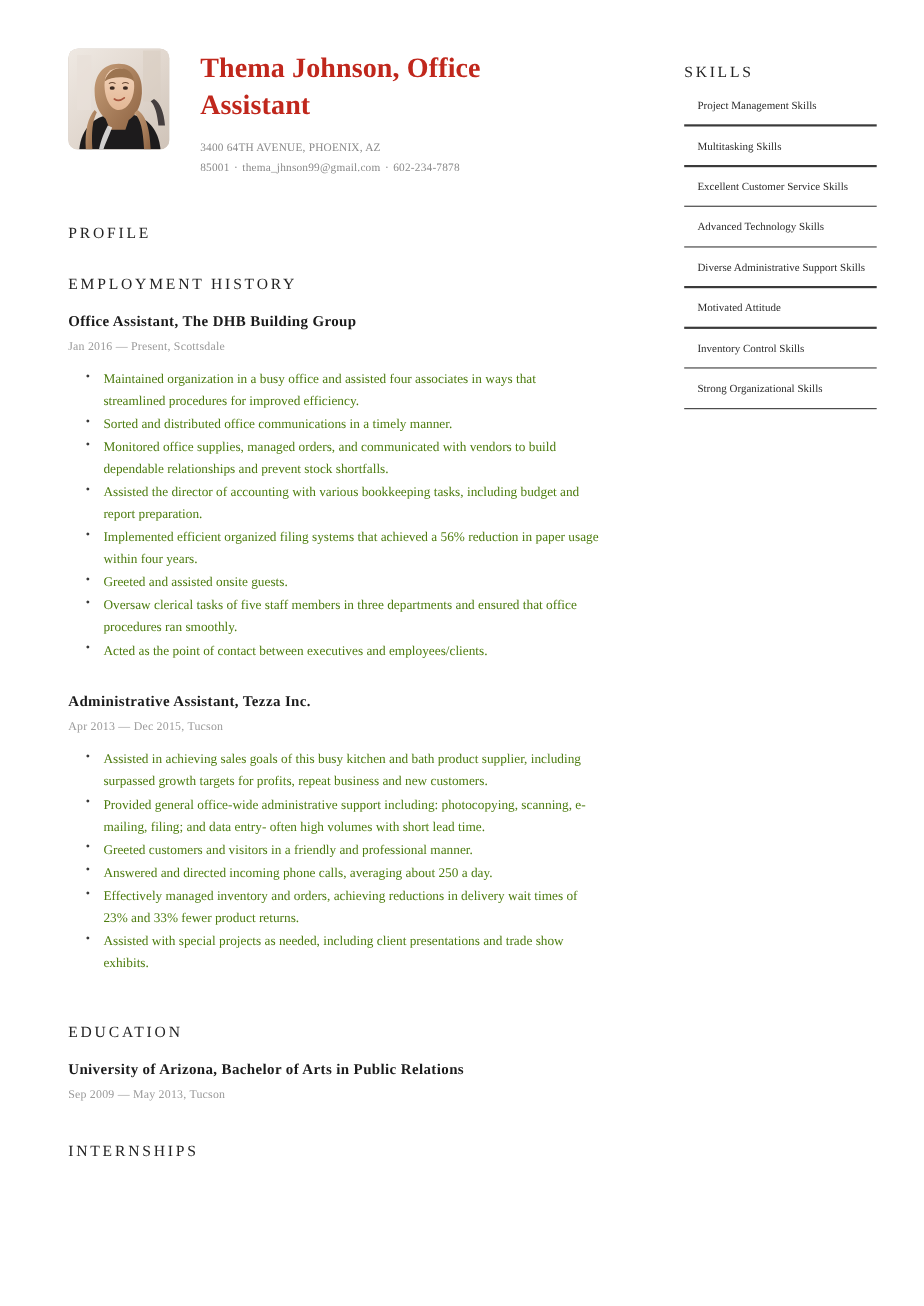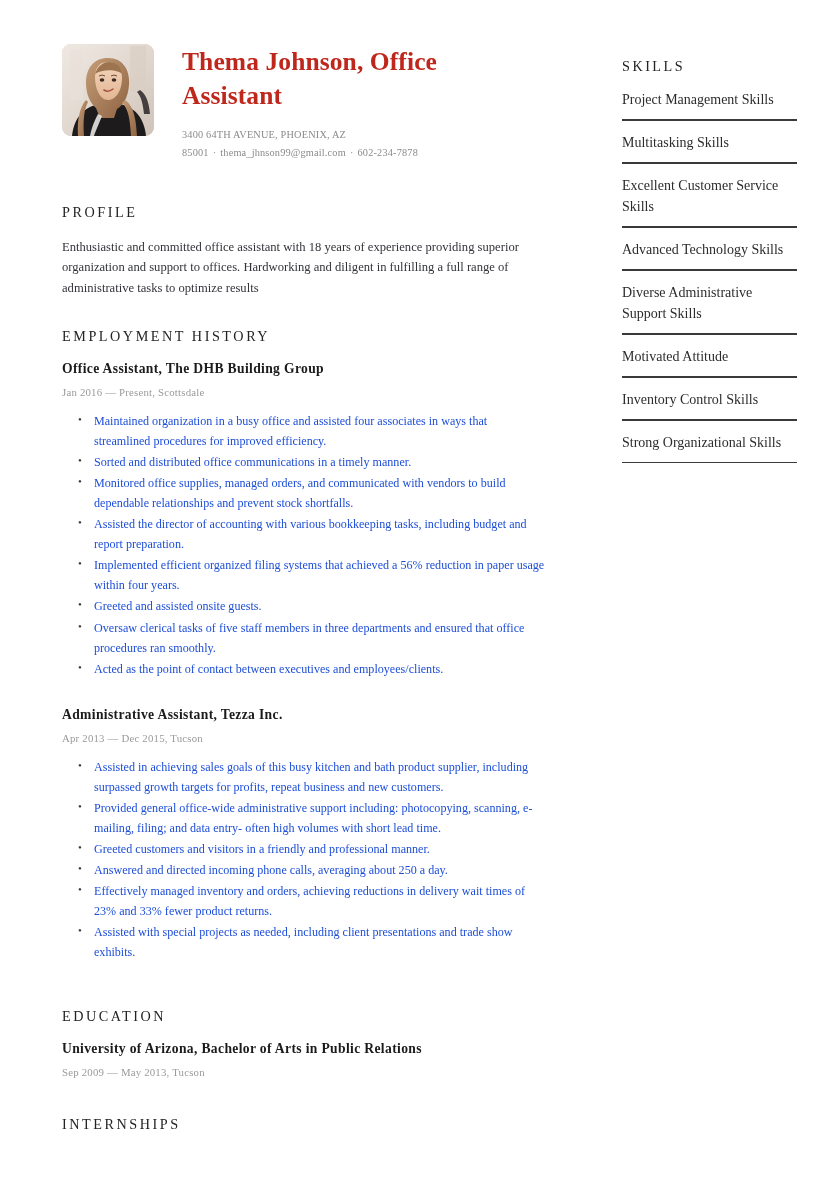--- a/index.html
+++ b/index.html
@@ -109,21 +109,21 @@
   }
   ul.bullets {
     margin: 0;
     padding: 0 0 0 32px;
     list-style: none;
   }
   ul.bullets li {
     position: relative;
     font-size: 12.1px;
     line-height: 1.66;
-    color: #1d4ed8;
+    color: #4d7c0f;
     margin-bottom: 1px;
     padding-left: 0;
   }
   ul.bullets li::before {
     content: "•";
     position: absolute;
     left: -16px;
     top: -1px;
     font-size: 11px;
     color: #3a3a3a;
@@ -133,24 +133,25 @@
   .side-head {
     font-size: 14.2px;
     letter-spacing: 2.5px;
     color: #232323;
     font-weight: 400;
     margin: 0 0 14px 0;
     text-transform: uppercase;
   }
   .side-item { margin-bottom: 0; }
   .side-label {
-    font-size: 14px;
+    font-size: 10px;
     line-height: 1.52;
     color: #2c2c2c;
     padding-bottom: 9px;
+    margin-left: 12px;
   }
   .bar {
     position: relative;
     height: 1.6px;
     background: #3a3a3a;
     margin-bottom: 11px;
   }
   .bar.partial { background: #e2e2e2; }
   .bar.partial::after {
     content: "";
@@ -207,21 +208,20 @@
       <div class="header-text">
         <h1 class="name" style="color: rgb(192, 39, 28);">Thema Johnson, Office Assistant</h1>
         <div class="contact">
           <span>3400 64TH AVENUE, PHOENIX, AZ 85001</span><span class="sep">·</span><span>thema_jhnson99@gmail.com</span><span class="sep">·</span><span>602-234-7878</span>
         </div>
       </div>
     </div>
 
     <div class="block">
       <h2 class="sec-head">PROFILE</h2>
-      <p class="profile-text">Enthusiastic and committed office assistant with 18 years of experience providing superior organization and support to offices. Hardworking and diligent in fulfilling a full range of administrative tasks to optimize results</p>
     </div>
 
     <div class="block">
       <h2 class="sec-head">EMPLOYMENT HISTORY</h2>
       <div>
         <div class="job">
           <h3 class="job-title">Office Assistant, The DHB Building Group</h3>
           <div class="job-meta">Jan 2016 — Present, Scottsdale</div>
           <ul class="bullets">
             <li>Maintained organization in a busy office and assisted four associates in ways that streamlined procedures for improved efficiency.</li>

